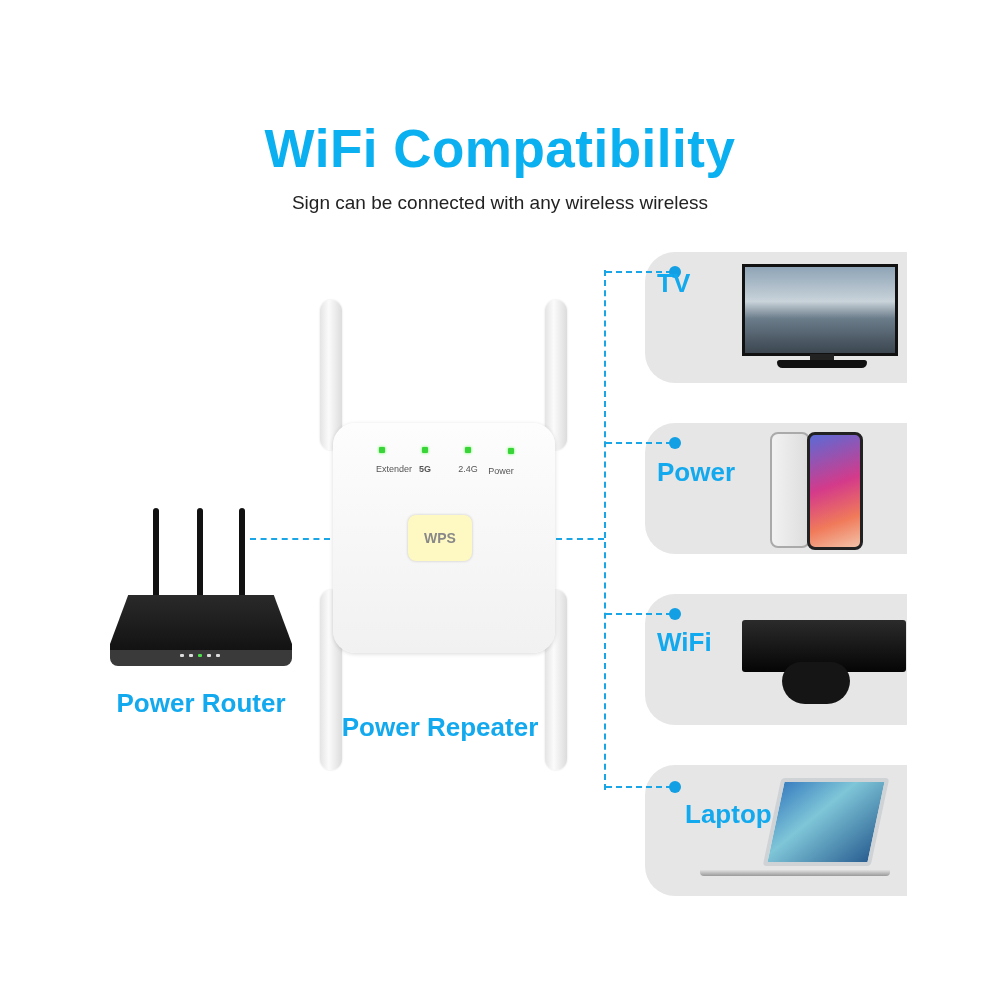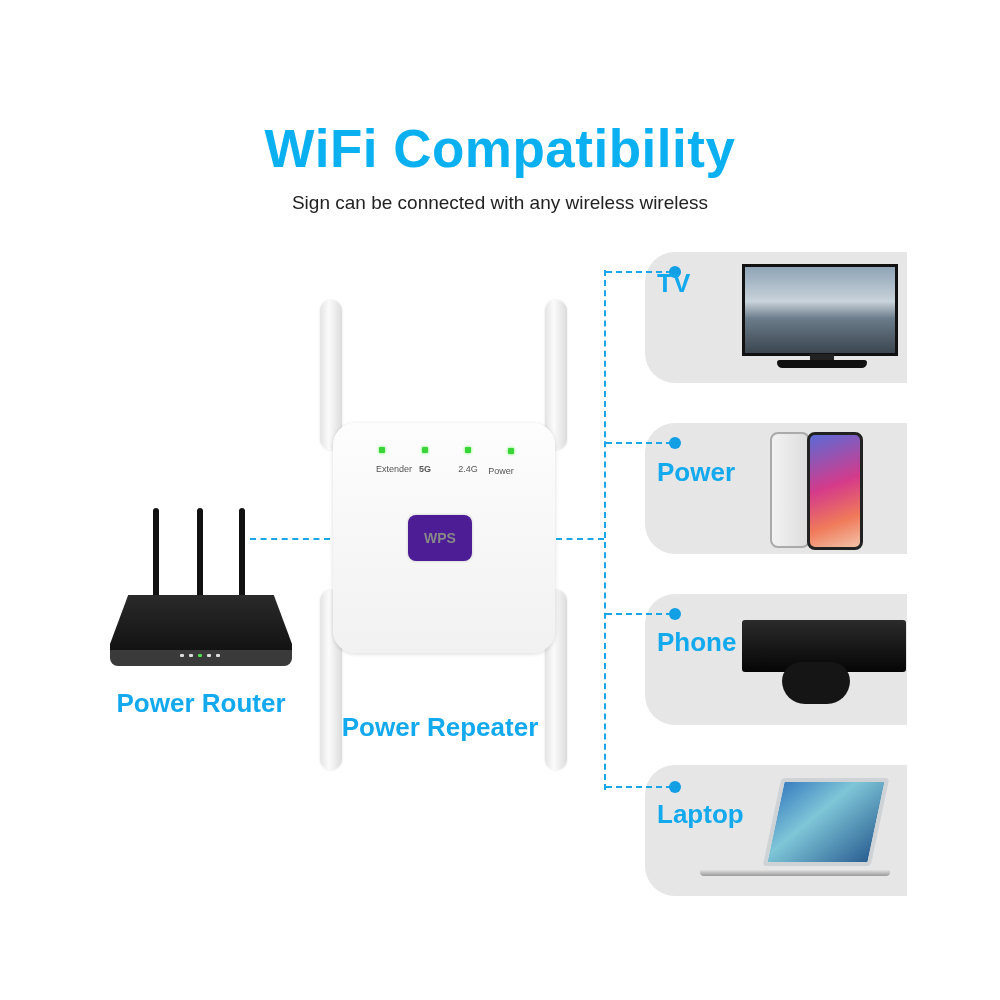--- a/index.html
+++ b/index.html
@@ -11,21 +11,21 @@
   .vline{left:604px;top:270px;width:0;height:520px;border-left:2px dashed #1aa6e6;}
   .hdash{height:0;border-top:2px dashed #1aa6e6;}
   .card{left:645px;width:262px;height:131px;background:#e6e6e6;border-radius:30px 0 0 30px;}
   .dot{width:12px;height:12px;border-radius:50%;background:#139fe3;}
   .card-label{font-size:26px;}
   
   .antenna{width:22px;background:linear-gradient(90deg,#e4e4e4,#fbfbfb 40%,#dcdcdc);border-radius:11px;box-shadow:0 0 2px rgba(0,0,0,0.15);}
   .rep-body{left:333px;top:423px;width:222px;height:230px;background:linear-gradient(180deg,#fdfdfd,#f1f1f1);border-radius:22px;box-shadow:0 1px 4px rgba(0,0,0,0.15);}
   .led{width:6px;height:6px;background:#39d438;border-radius:1px;box-shadow:0 0 3px #58ff4a;}
   .led-label{font-size:9px;color:#555;text-align:center;width:60px;}
-  .wps{left:408px;top:515px;width:64px;height:46px;border-radius:8px;background:#4c1d95;box-shadow:0 0 3px rgba(0,0,0,0.2);font-weight:bold;color:#888;font-size:14px;display:flex;align-items:center;justify-content:center;}
+  .wps{left:408px;top:515px;width:64px;height:46px;border-radius:8px;background:#fef9c3;box-shadow:0 0 3px rgba(0,0,0,0.2);font-weight:bold;color:#888;font-size:14px;display:flex;align-items:center;justify-content:center;}
   
   .r-ant{width:6px;height:90px;background:#111;border-radius:3px;}
   .r-body{left:110px;top:595px;width:182px;height:70px;background:linear-gradient(180deg,#2a2a2a,#0c0c0c);border-radius:14px 14px 10px 10px;clip-path:polygon(10% 0,90% 0,100% 70%,100% 100%,0 100%,0 70%);}
   .r-base{left:110px;top:650px;width:182px;height:16px;background:#3a3a3a;border-radius:0 0 8px 8px;}
   .r-led{width:4px;height:3px;background:#ddd;border-radius:1px;}
   
   .tv-screen{left:742px;top:264px;width:156px;height:92px;background:linear-gradient(180deg,#8ea4b6 0%,#c9d3da 40%,#6b7c8a 60%,#3b4650 100%);border:3px solid #111;box-sizing:border-box;}
   .tv-stand{left:777px;top:360px;width:90px;height:8px;background:#111;border-radius:3px 3px 6px 6px;}
   .tv-neck{left:810px;top:354px;width:24px;height:8px;background:#222;}
   .phone-back{left:770px;top:432px;width:40px;height:116px;background:linear-gradient(90deg,#f2f2f2,#ddd);border:2px solid #aaa;border-radius:8px;box-sizing:border-box;}
@@ -101,29 +101,29 @@
   <div>
     <div class="abs phone-back"></div>
     <div class="abs phone-front"></div>
   </div>
 </div>
 
 <div>
   <div class="abs card" style="top:594px;"></div>
   <div class="abs hdash" style="left:606px;top:613px;width:66px;"></div>
   <div class="abs dot" style="left:669px;top:608px;"></div>
-  <div class="abs blue-label card-label" style="left:657px;top:627px;">Phone</div>
+  <div class="abs blue-label card-label" style="left:657px;top:627px;">WiFi</div>
   <div>
     <div class="abs xbox"></div>
     <div class="abs pad"></div>
   </div>
 </div>
 
 <div>
   <div class="abs card" style="top:765px;"></div>
   <div class="abs hdash" style="left:606px;top:786px;width:66px;"></div>
   <div class="abs dot" style="left:669px;top:781px;"></div>
-  <div class="abs blue-label card-label" style="left:657px;top:799px;">Laptop</div>
+  <div class="abs blue-label card-label" style="left:685px;top:799px;">Laptop</div>
   <div>
     <div class="abs lap-screen"></div>
     <div class="abs lap-base"></div>
   </div>
 </div>
 
 </body></html>

